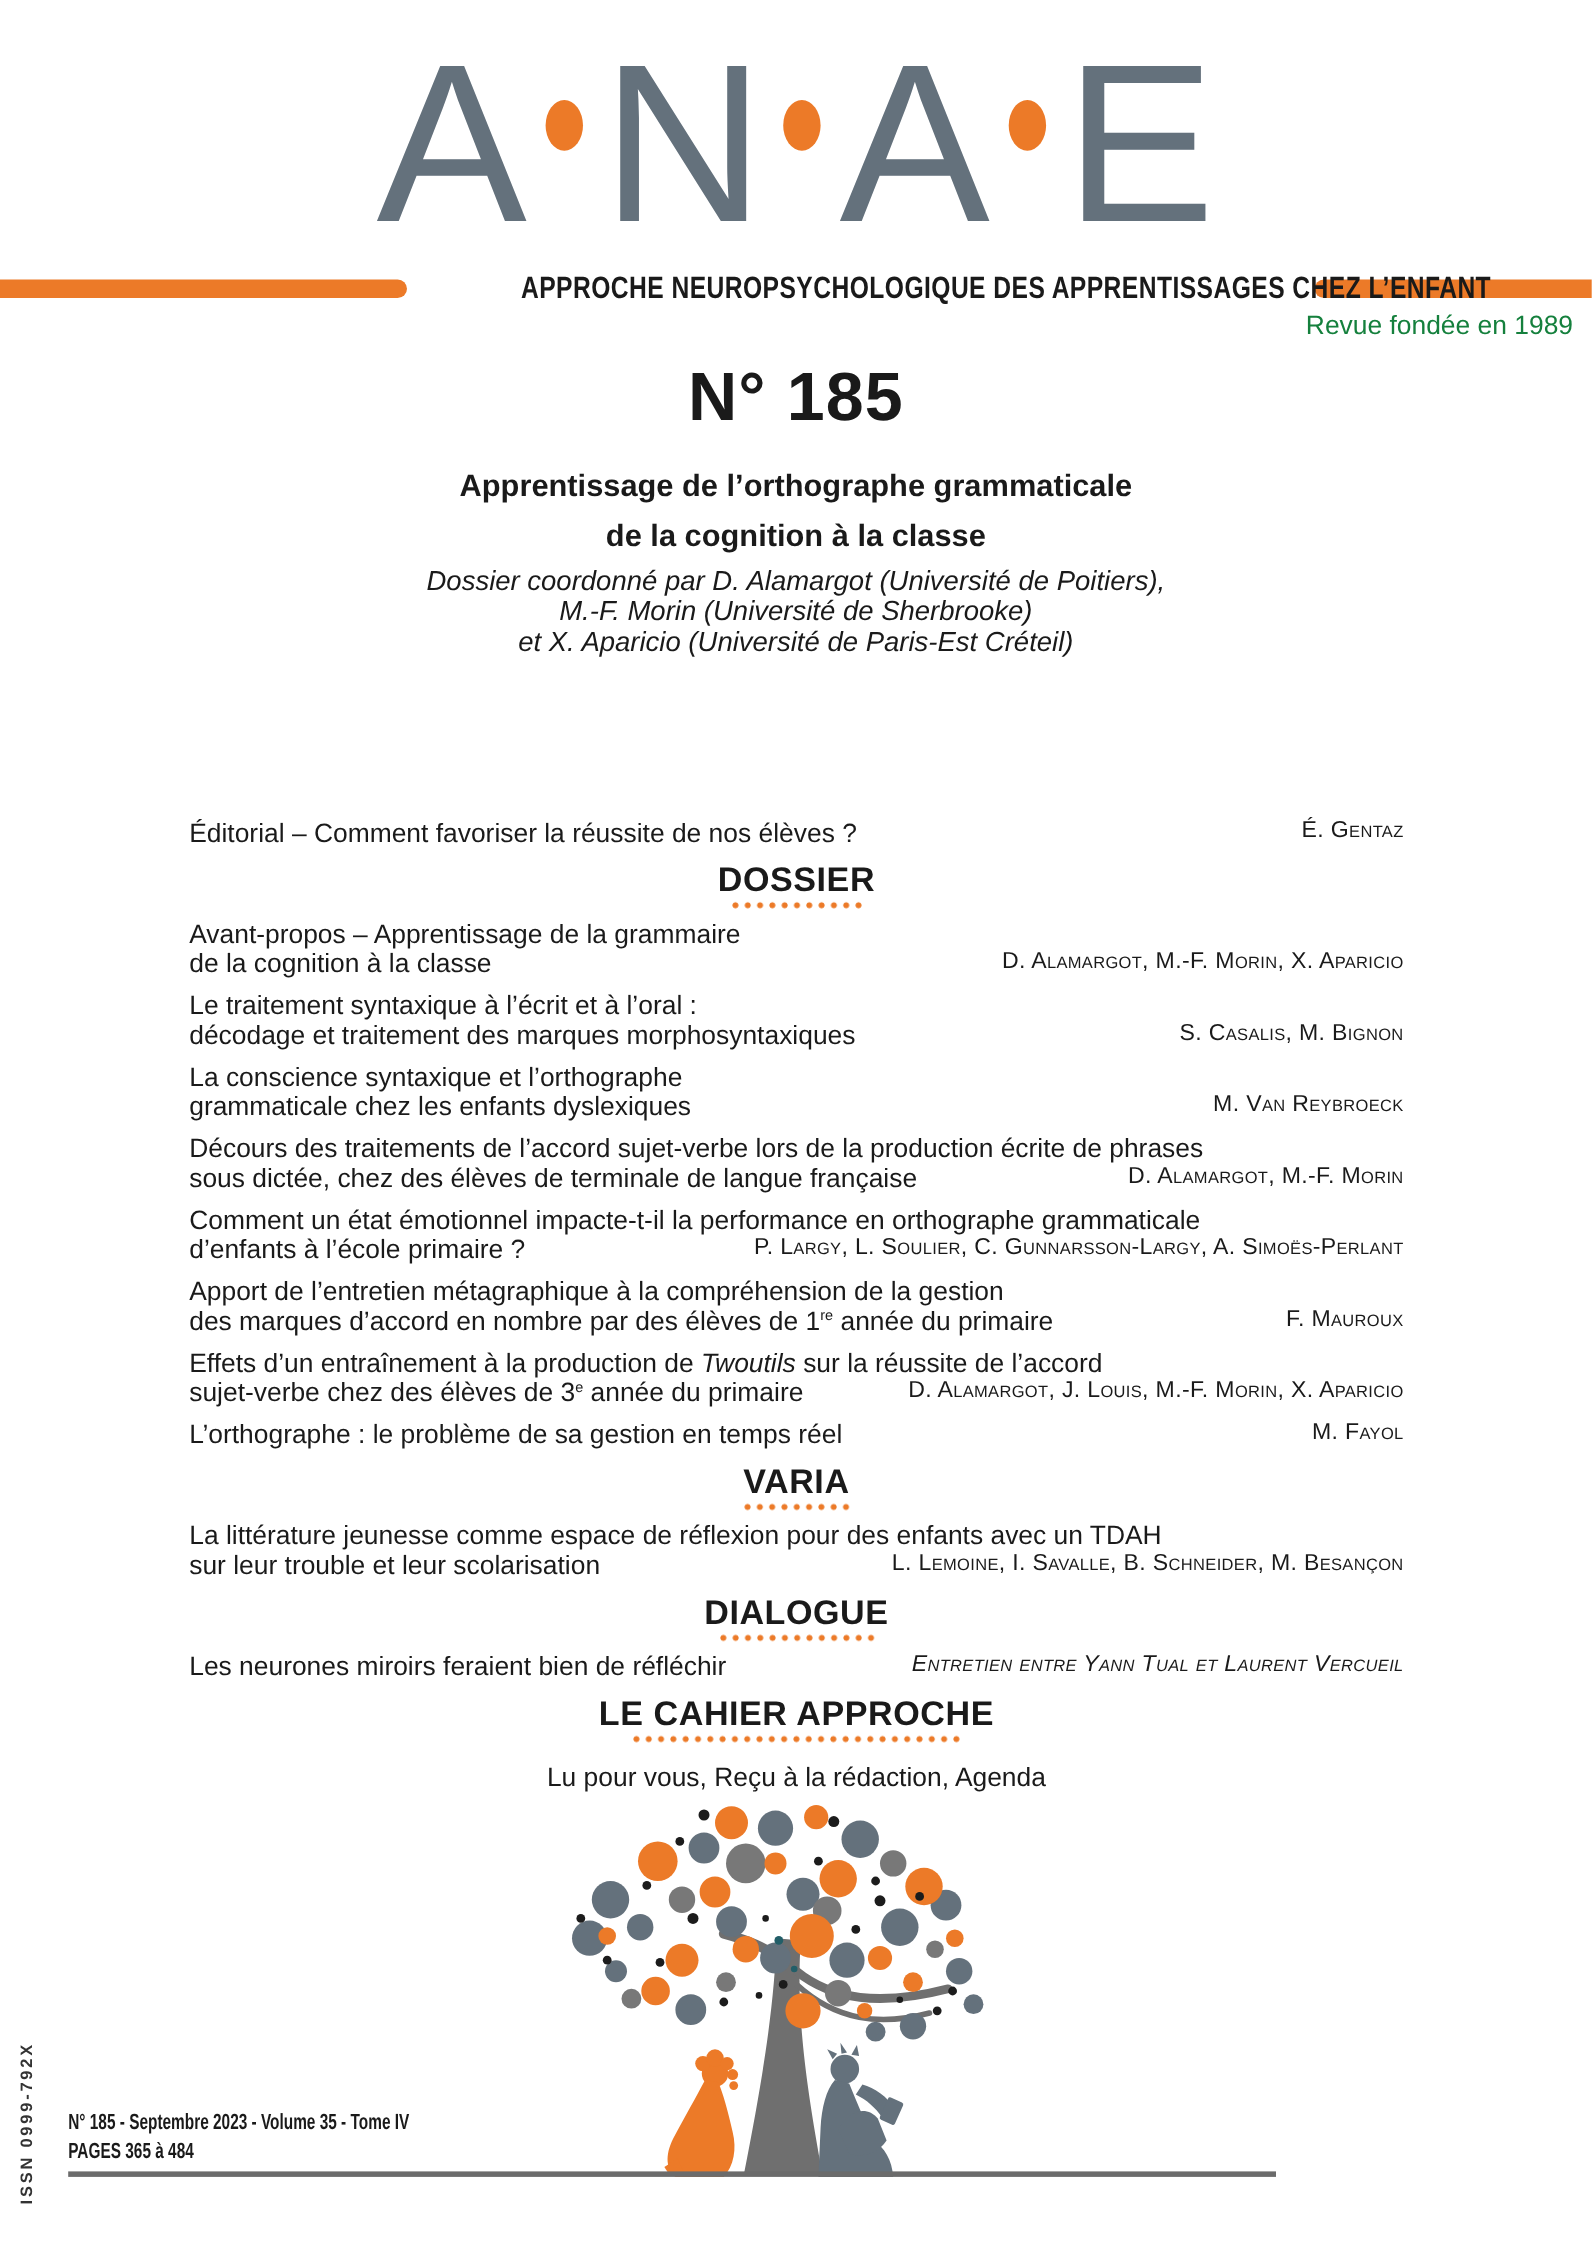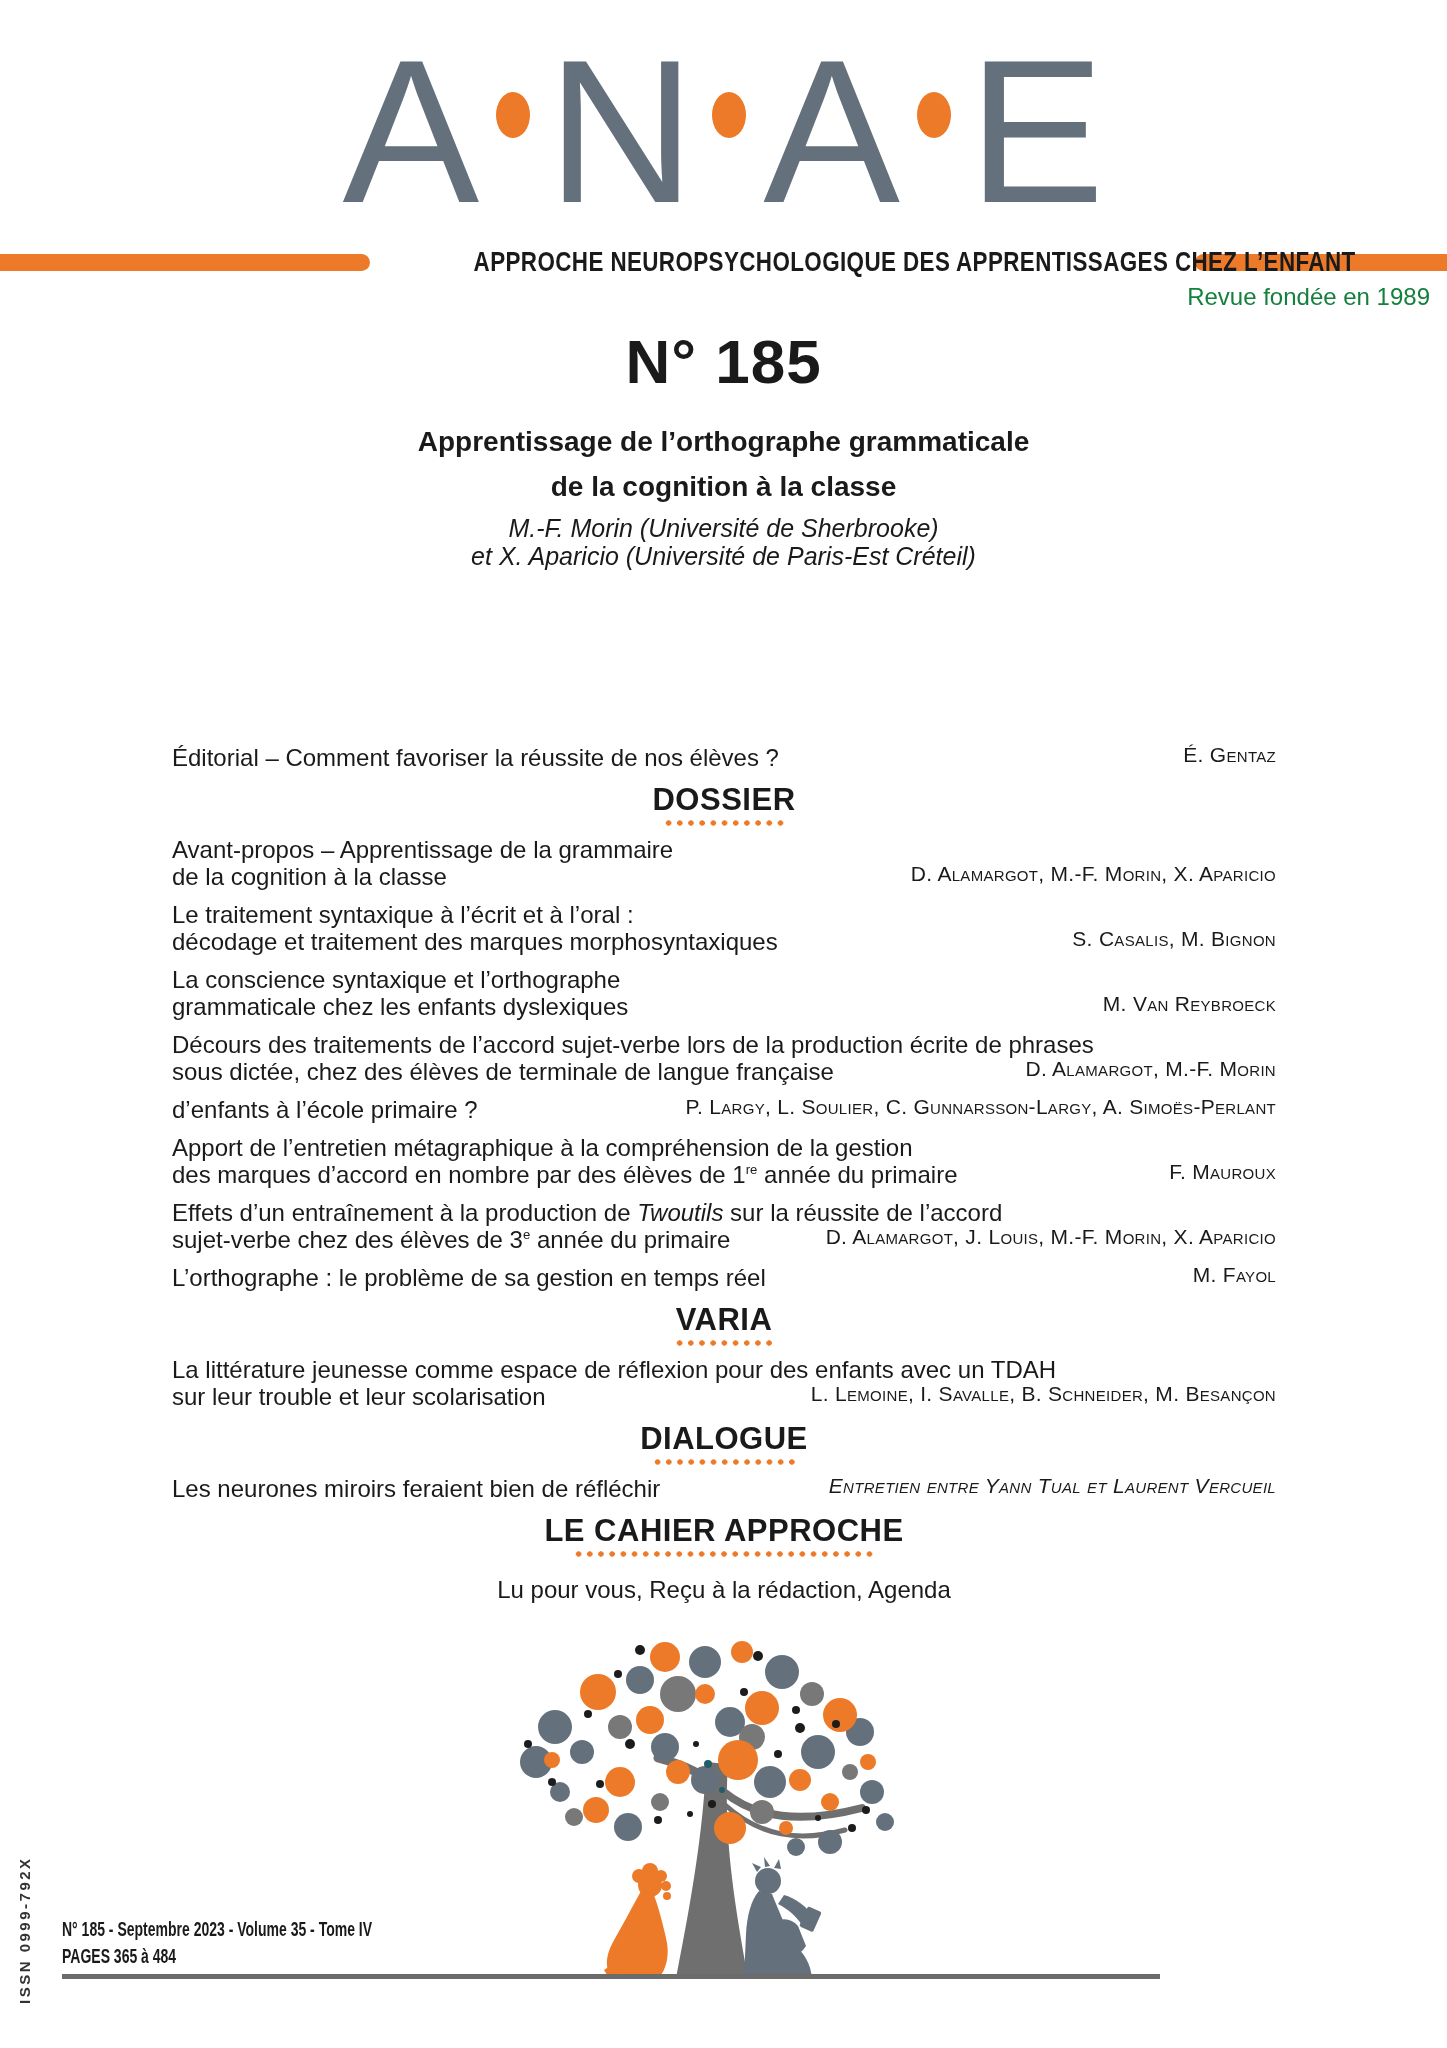--- a/index.html
+++ b/index.html
@@ -61,20 +61,21 @@
   <div class="bar bar-right"></div>
   <div class="tagline">APPROCHE NEUROPSYCHOLOGIQUE DES APPRENTISSAGES CHEZ L’ENFANT</div>
   <div class="founded">Revue fondée en 1989</div>
 
   <div class="issue-number">N° 185</div>
   <div class="issue-title">
     <div>Apprentissage de l’orthographe grammaticale</div>
     <div>de la cognition à la classe</div>
   </div>
   <div class="coordination">
+    <div>Dossier coordonné par D. Alamargot (Université de Poitiers),</div>
     <div>M.-F. Morin (Université de Sherbrooke)</div>
     <div>et X. Aparicio (Université de Paris-Est Créteil)</div>
   </div>
 
   <div class="toc">
       <div class="toc-item">
         <div class="toc-titles">
           <div class="toc-line"><span>Éditorial – Comment favoriser la réussite de nos élèves ?</span></div>
         </div>
         <div class="toc-authors">É. Gentaz</div>
@@ -106,20 +107,21 @@
       </div>
       <div class="toc-item">
         <div class="toc-titles">
           <div class="toc-line"><span>Décours des traitements de l’accord sujet-verbe lors de la production écrite de phrases</span></div>
           <div class="toc-line"><span>sous dictée, chez des élèves de terminale de langue française</span></div>
         </div>
         <div class="toc-authors">D. Alamargot, M.-F. Morin</div>
       </div>
       <div class="toc-item">
         <div class="toc-titles">
+          <div class="toc-line"><span>Comment un état émotionnel impacte-t-il la performance en orthographe grammaticale</span></div>
           <div class="toc-line"><span>d’enfants à l’école primaire ?</span></div>
         </div>
         <div class="toc-authors">P. Largy, L. Soulier, C. Gunnarsson-Largy, A. Simoës-Perlant</div>
       </div>
       <div class="toc-item">
         <div class="toc-titles">
           <div class="toc-line"><span>Apport de l’entretien métagraphique à la compréhension de la gestion</span></div>
           <div class="toc-line"><span>des marques d’accord en nombre par des élèves de 1</span><sup>re</sup><span> année du primaire</span></div>
         </div>
         <div class="toc-authors">F. Mauroux</div>

